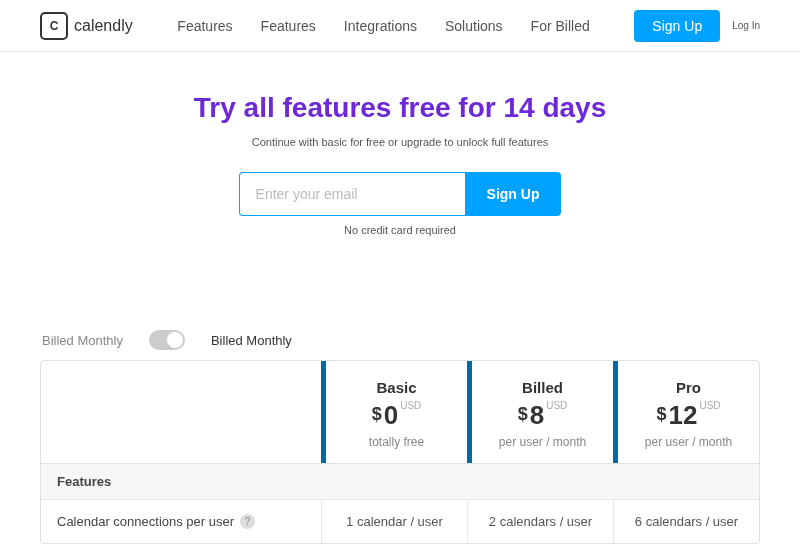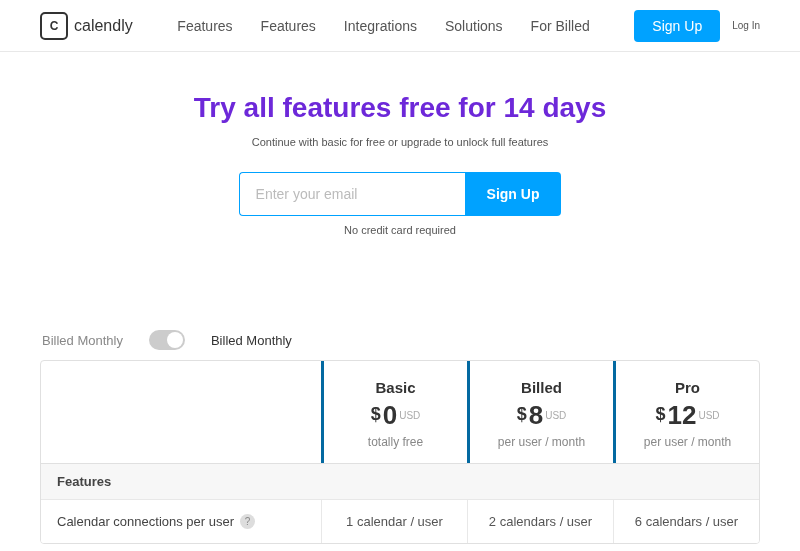--- a/index.html
+++ b/index.html
@@ -60,30 +60,30 @@
 
     
     .table-wrapper { border: 1px solid #e0e0e0; border-radius: 4px; overflow: hidden; }
 
     
     .pricing-header-row {
       display: grid;
       grid-template-columns: 280px 1fr 1fr 1fr;
     }
     .plan-col {
-      border-left: 3px solid #0369a1;
+      border-left: 5px solid #0369a1;
       padding: 18px 16px 14px;
       text-align: center;
     }
     .plan-col:first-child { border-left: none; }
     .plan-name { font-size: 15px; font-weight: 600; color: #333; margin-bottom: 4px; }
     .plan-price { display: flex; align-items: flex-start; justify-content: center; gap: 2px; margin-bottom: 4px; }
     .price-amount { font-size: 26px; font-weight: 600; color: #333; }
     .price-currency { font-size: 18px; font-weight: 600; color: #333; margin-top: 4px; }
-    .price-usd { font-size: 10px; color: #aaa; margin-top: 10px; font-weight: 400; }
+    .price-usd { font-size: 10px; color: #aaa; margin-top: 0; font-weight: 400; }
     .plan-desc { font-size: 12px; color: #888; }
     .empty-col { padding: 0; }
 
     
     .section-header-row {
       display: grid;
       grid-template-columns: 280px 1fr 1fr 1fr;
       background: #f7f7f7;
       border-top: 1px solid #e0e0e0;
     }

